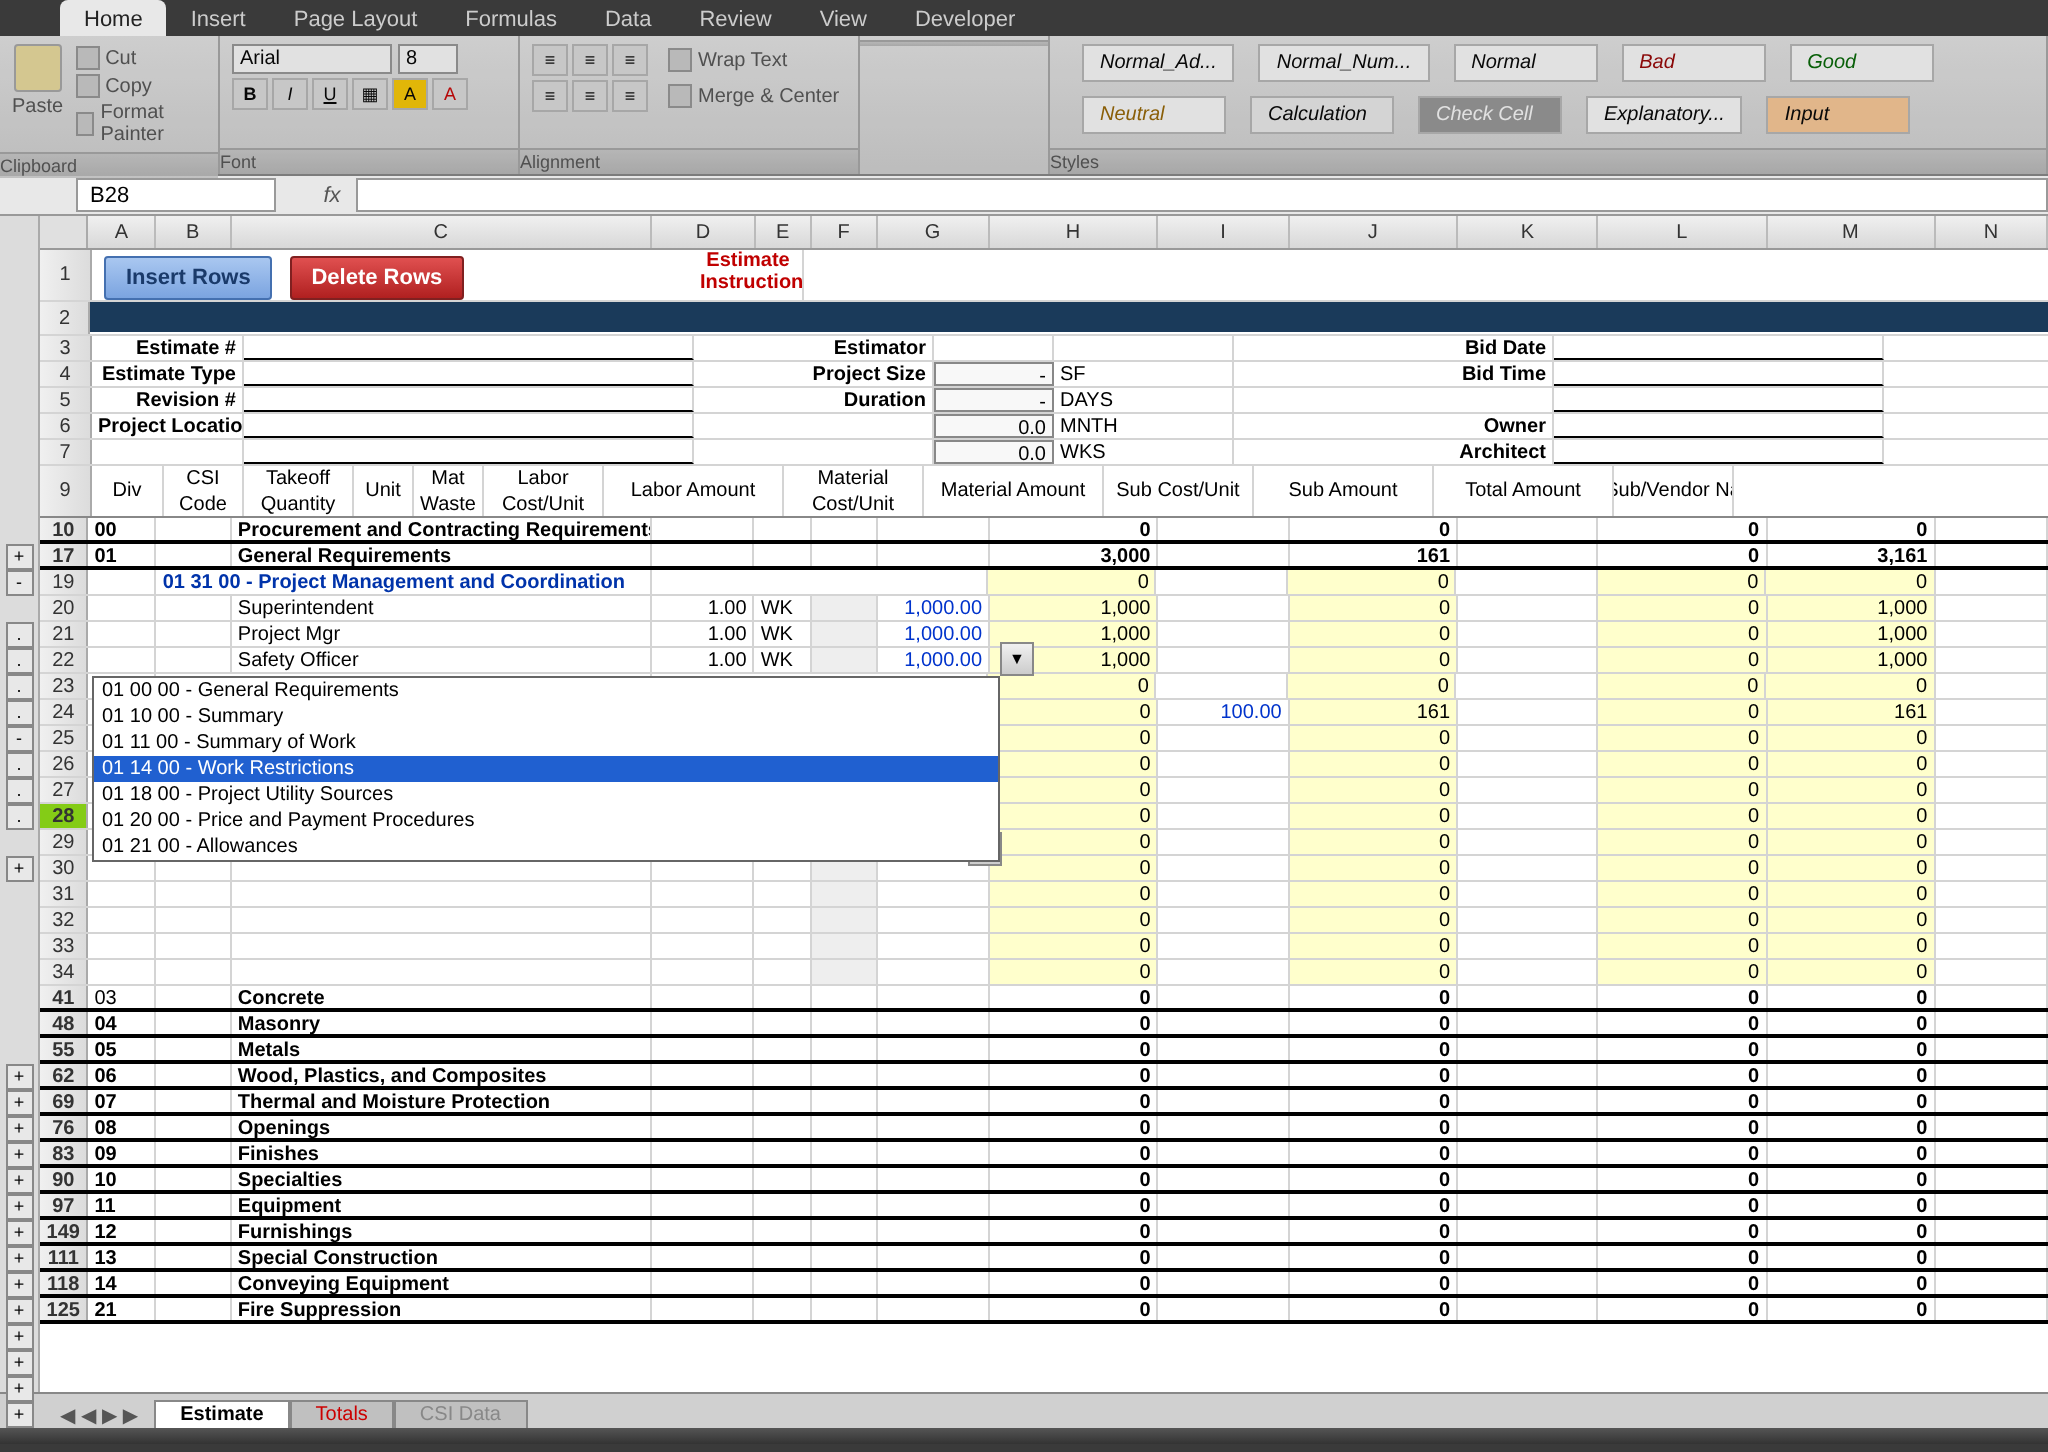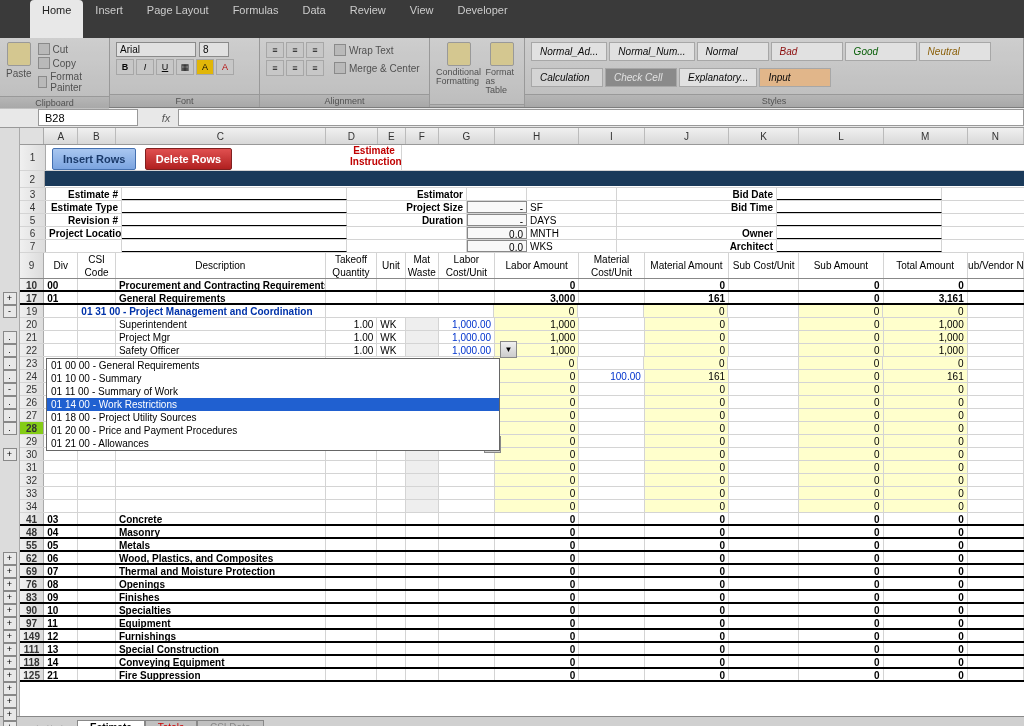--- a/index.html
+++ b/index.html
@@ -1,30 +1,30 @@
 <!DOCTYPE html>
 <html><head>
 <meta charset="utf-8">
 <style>
 * { margin:0; padding:0; box-sizing:border-box; font-family:Tahoma,Arial,sans-serif; }
 body { background:#3a3a3a; font-size:11px; color:#000; width:1024px; height:726px; overflow:hidden; }
-.ribbon-tabs { background:#3a3a3a; height:38px; display:flex; padding-left:30px; }
+.ribbon-tabs { background:#3a3a3a; height:18px; display:flex; padding-left:30px; }
 .ribbon-tab { padding:4px 12px; color:#ccc; font-size:11px; cursor:pointer; }
 .ribbon-tab.active { background:#e8e8e8; color:#222; border-radius:4px 4px 0 0; }
 .ribbon { background:linear-gradient(#e8e8e8,#d4d4d4); height:70px; display:flex; border-bottom:1px solid #888; opacity:0.85; }
 .ribbon-group { border-right:1px solid #aaa; padding:2px 6px 0; display:flex; flex-direction:column; }
-.ribbon-group-title { font-size:9px; text-align:center; color:#555; background:linear-gradient(#ccc,#bbb); margin:0 -6px; padding:1px 15px; border-top:1px solid #aaa; }
+.ribbon-group-title { font-size:9px; color:#555; background:linear-gradient(#ccc,#bbb); margin:0 -6px; padding:1px 0; border-top:1px solid #aaa; }
 .rg-body { flex:1; display:flex; gap:4px; align-items:flex-start; padding:2px 0; }
 .big-btn { display:flex; flex-direction:column; align-items:center; gap:2px; font-size:10px; color:#555; }
 .big-btn .ico { width:24px; height:24px; background:#f0e0a0; border:1px solid #aaa; border-radius:2px; }
 .small-item { font-size:10px; color:#555; padding:1px 2px; display:flex; align-items:center; gap:3px; }
 .small-item .ico { width:12px; height:12px; background:#d0d0d0; border:1px solid #999; }
 .font-combo { border:1px solid #999; background:#fff; font-size:10px; padding:1px 3px; }
 .align-btn { width:18px; height:16px; border:1px solid #bbb; background:#e0e0e0; font-size:9px; display:flex; align-items:center; justify-content:center; }
-.style-cell { border:1px solid #bbb; padding:3px 8px; font-size:10px; background:#fff; min-width:72px; text-align:left; font-style:italic; }
+.style-cell { border:1px solid #bbb; padding:3px 8px; font-size:10px; background:#fff; min-width:72px; text-align:left; font-style:italic;margin-left:10px; }
 .namebox-row { background:#e8e8e8; height:20px; display:flex; align-items:center; border-bottom:1px solid #999; }
 .name-box { width:100px; border:1px solid #999; background:#fff; height:17px; margin:0 20px 0 38px; font-size:11px; padding:1px 6px; }
 .fx { width:16px; text-align:center; color:#555; font-style:italic; }
 .formula-bar { flex:1; border:1px solid #999; background:#fff; height:17px; margin-left:4px; }
 .sheet-area { display:flex; background:#fff; height:588px; }
 .edge { width:20px; background:#dcdcdc; border-right:1px solid #aaa; }
 .edge-btn { width:14px; height:13px; margin:0 auto; border:1px solid #888; background:#e8e8e8; font-size:9px; line-height:11px; text-align:center; cursor:pointer; }
 .grid { flex:1; overflow:hidden; position:relative; }
 .col-head { display:flex; background:linear-gradient(#f0f0f0,#d8d8d8); border-bottom:1px solid #999; height:17px; }
 .rowhead-corner { width:26px; border-right:1px solid #aaa; background:#e0e0e0; }
@@ -135,30 +135,20 @@
           <div class="align-btn">≡</div>
         <div class="small-item" style="margin-left:6px">
             <span class="ico"></span>
             <span>Merge &amp; Center</span>
           </div>
       </div>
     </div>
     <div class="ribbon-group-title">Alignment</div>
   </div>
   <div class="ribbon-group" style="width:95px">
-    <div class="rg-body">
-      <div class="big-btn">
-          <div class="ico"></div>
-          <span style="font-size:9px;line-height:9px">Conditional Formatting</span>
-        </div>
-      <div class="big-btn">
-          <div class="ico"></div>
-          <span style="font-size:9px;line-height:9px">Format as Table</span>
-        </div>
-    </div>
     <div class="ribbon-group-title"></div>
   </div>
   <div class="ribbon-group" style="flex:1">
     <div class="rg-body" style="flex-wrap:wrap;gap:2px">
       <div class="style-cell">Normal_Ad...</div>
       <div class="style-cell">Normal_Num...</div>
       <div class="style-cell">Normal</div>
       <div class="style-cell" style="color:#900">Bad</div>
       <div class="style-cell" style="color:#060">Good</div>
       <div class="style-cell" style="color:#960">Neutral</div>
@@ -303,21 +293,20 @@
           <div class="cell" style="width:160px;text-align:right;font-weight:bold">Architect</div>
           <div class="cell small-input" style="width:165px"></div>
         </div>
         <div class="row dbl" style="border-bottom: 1px solid rgb(136, 136, 136);">
           <div class="rh">9</div>
           <div class="cell hdr-cell" style="width:36px">Div</div>
           <div class="cell hdr-cell" style="width:40px">
             <div>CSI</div>
             <div>Code</div>
           </div>
-          <div class="cell hdr-cell" style="width:225px;text-align:center">Description</div>
           <div class="cell hdr-cell" style="width:55px">
             <div>Takeoff</div>
             <div>Quantity</div>
           </div>
           <div class="cell hdr-cell" style="width:30px">Unit</div>
           <div class="cell hdr-cell" style="width:35px">
             <div>Mat</div>
             <div>Waste</div>
           </div>
           <div class="cell hdr-cell" style="width:60px">
@@ -630,21 +619,21 @@
           <div class="cell num-r yellow" style="width:90px">0</div>
           <div class="cell num-r" style="width:70px;color:#0033cc"></div>
           <div class="cell num-r yellow" style="width:90px">0</div>
           <div class="cell" style="width:75px"></div>
           <div class="cell num-r yellow" style="width:90px">0</div>
           <div class="cell num-r yellow" style="width:90px">0</div>
           <div class="cell" style="width:60px"></div>
         </div>
         <div class="row section-row">
           <div class="rh">41</div>
-          <div class="cell" style="width:36px;font-weight:bold">03</div>
+          <div class="cell" style="width:36px;font-weight:normal">03</div>
           <div class="cell" style="width:40px"></div>
           <div class="cell" style="width:225px;font-weight:bold">Concrete</div>
           <div class="cell" style="width:55px"></div>
           <div class="cell" style="width:30px"></div>
           <div class="cell" style="width:35px"></div>
           <div class="cell" style="width:60px"></div>
           <div class="cell num-r" style="width:90px;font-weight:bold">0</div>
           <div class="cell" style="width:70px"></div>
           <div class="cell num-r" style="width:90px;font-weight:bold">0</div>
           <div class="cell" style="width:75px"></div>

